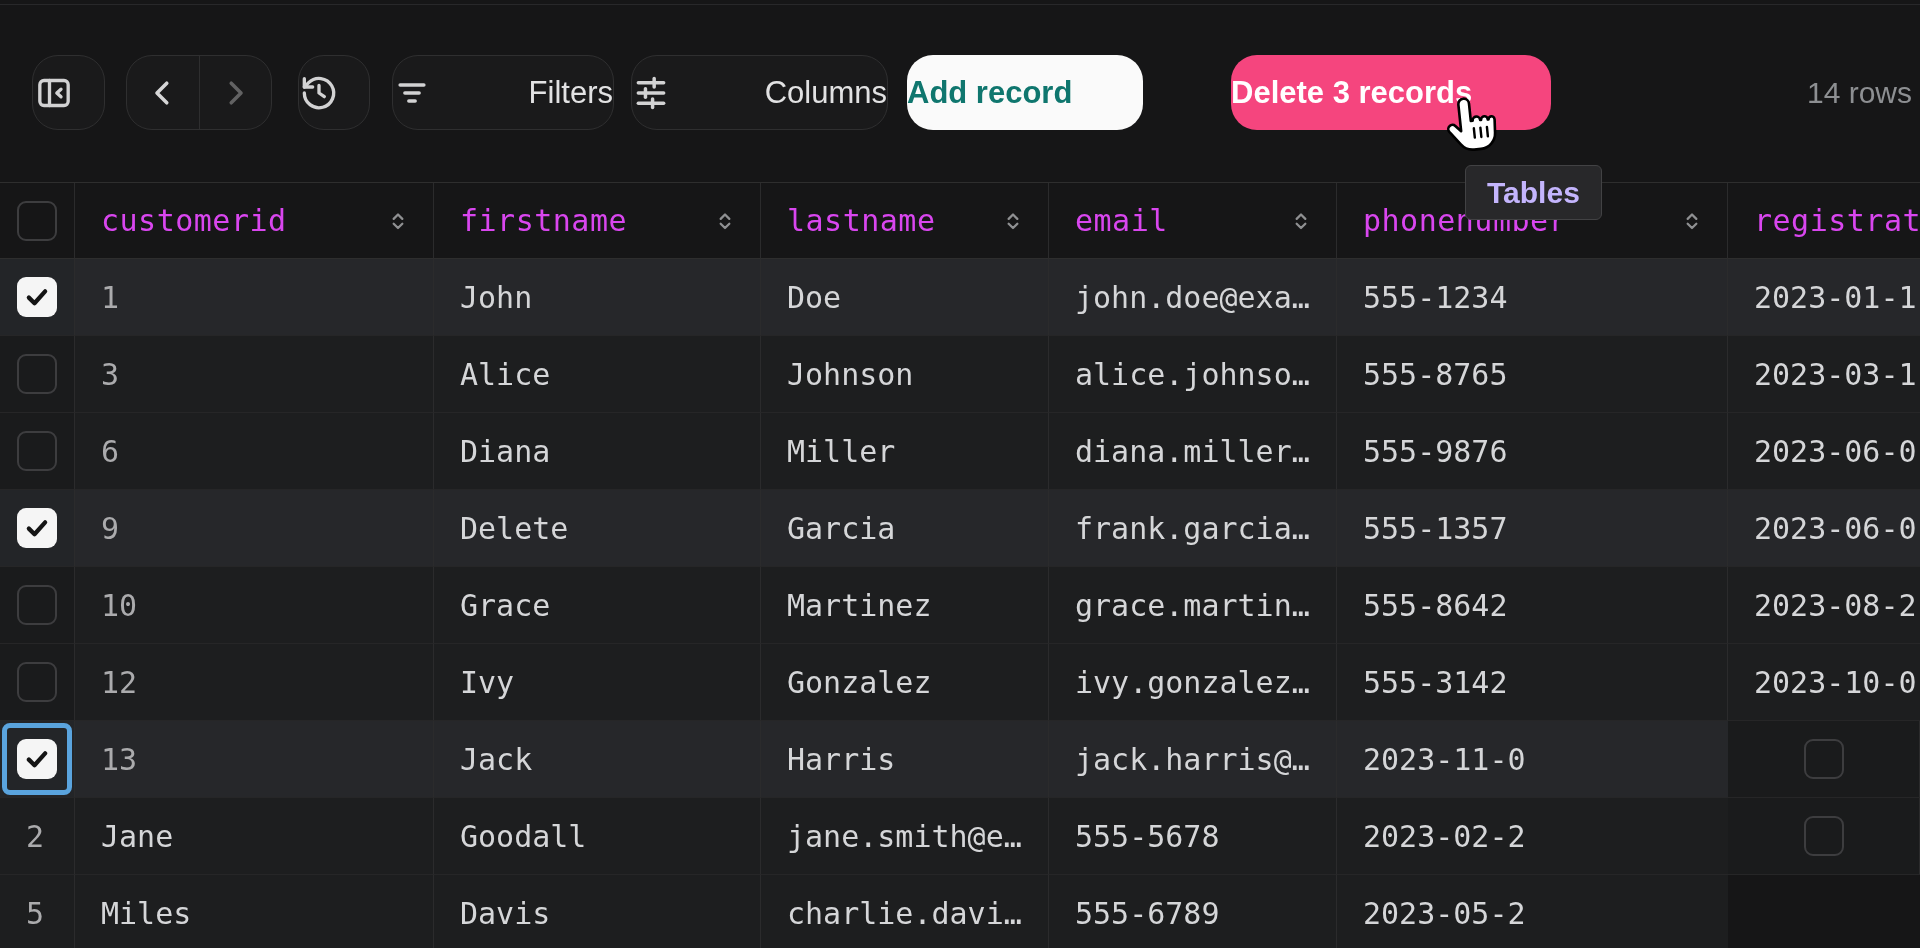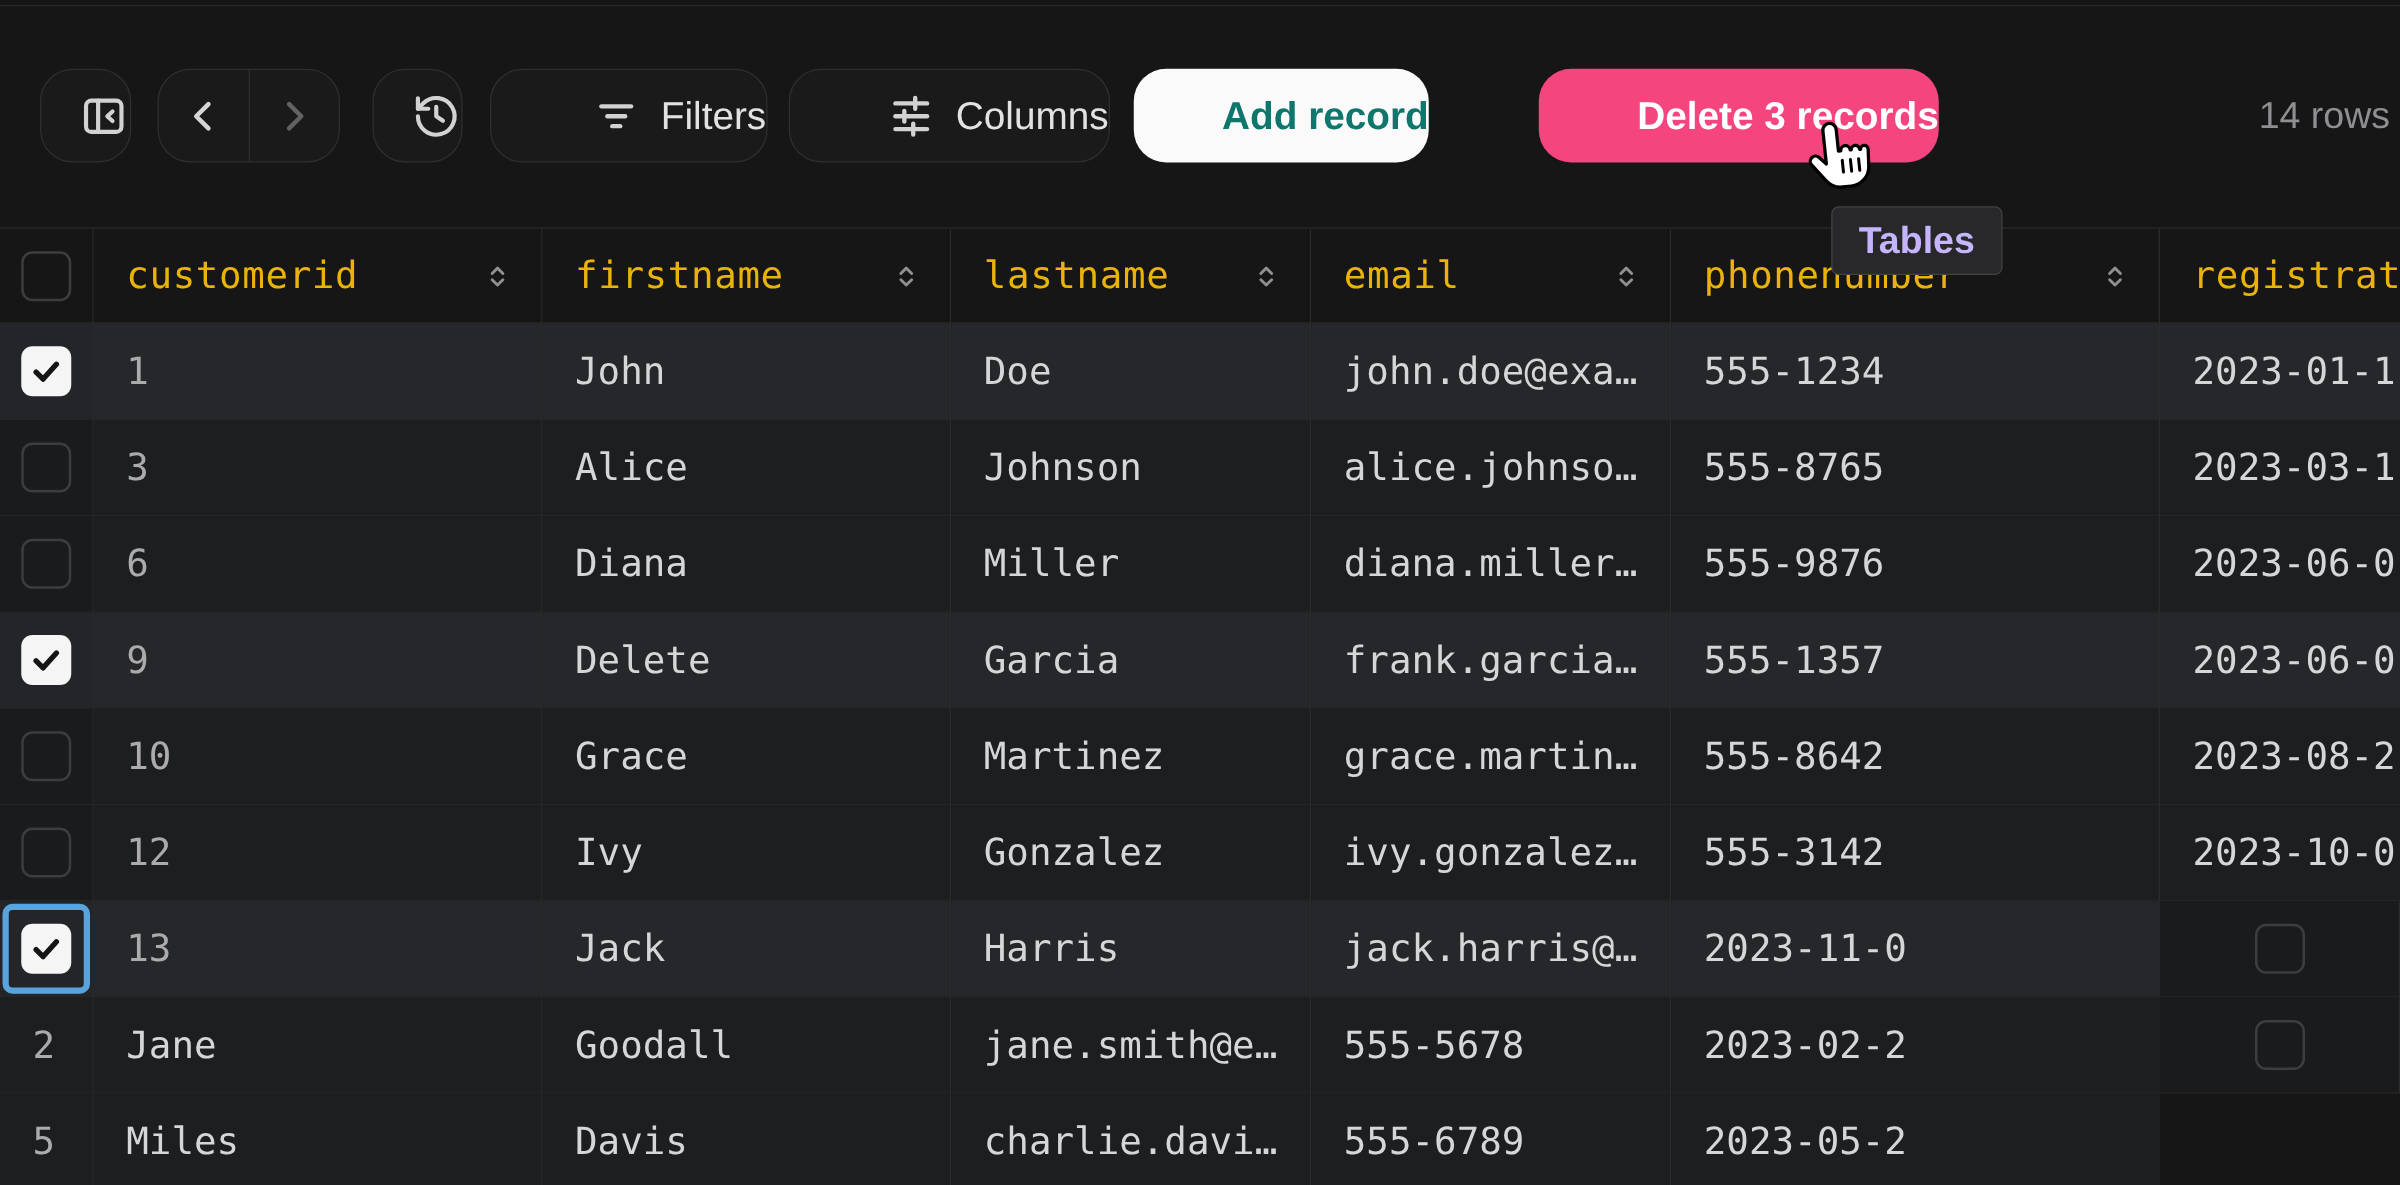--- a/index.html
+++ b/index.html
@@ -8,21 +8,21 @@
     position:relative; overflow:hidden;
     background:#161617; color:#d5d6d8;
     font-family:"Liberation Sans", sans-serif;
   }
   .topline { position:absolute; top:4px; left:0; width:100%; height:1px; background:#28282a; }
 
   
   .btn {
     position:absolute; top:55px; height:75px;
     border:1px solid #2f2f30; border-radius:26px; background:#1a1a1b;
-    display:flex; align-items:center; justify-content:flex-end; gap:17px;
+    display:flex; align-items:center; justify-content:space-between; gap:17px;
     color:#e2e2e3; font-size:31px; cursor:default;
   }
   .btn svg { flex:0 0 auto; }
   .icon-stroke { fill:none; stroke:#d2d2d3; stroke-width:2; stroke-linecap:round; stroke-linejoin:round; }
   #btn-sidebar { left:32px;  width:73px; }
   #btn-nav     { left:126px; width:146px; padding:0; gap:0; }
   #btn-nav .half { width:72px; height:100%; display:flex; align-items:center; justify-content:center; }
   #btn-nav .divider { width:1px; height:100%; background:#2e2e2f; }
   #btn-history { left:298px; width:72px; }
   #btn-filters { left:392px; width:222px; }
@@ -45,21 +45,21 @@
   }
   .cell {
     position:relative;
     border-right:1px solid #2b2b2c; border-bottom:1px solid #262627;
     display:flex; align-items:center; padding-left:26px;
     font-family:"DejaVu Sans Mono", monospace; font-size:30px;
     color:#d5d6d8; white-space:nowrap; overflow:hidden;
     background:#1d1e1f;
   }
   .lastcol { border-right:none; }
-  .hcell { background:#161617; color:#eab308; border-bottom:1px solid #2e2e2e; letter-spacing:0.5px; }
+  .hcell { background:#161617; color:#d946ef; border-bottom:1px solid #2e2e2e; letter-spacing:0.5px; }
   .hcell .sort { position:absolute; right:22px; top:50%; transform:translateY(-50%); display:flex; }
   .checkcell { padding:0; justify-content:center; background:#1a1b1c; }
   .hcell.checkcell { background:#161617; }
   .sel { background:#26272a; }
   .sel.checkcell { background:#232528; }
   .idcell { color:#ababad; }
   .focusring::after {
     content:""; position:absolute; inset:2px;
     border:5px solid #5aa4de; border-radius:8px; pointer-events:none;
   }

